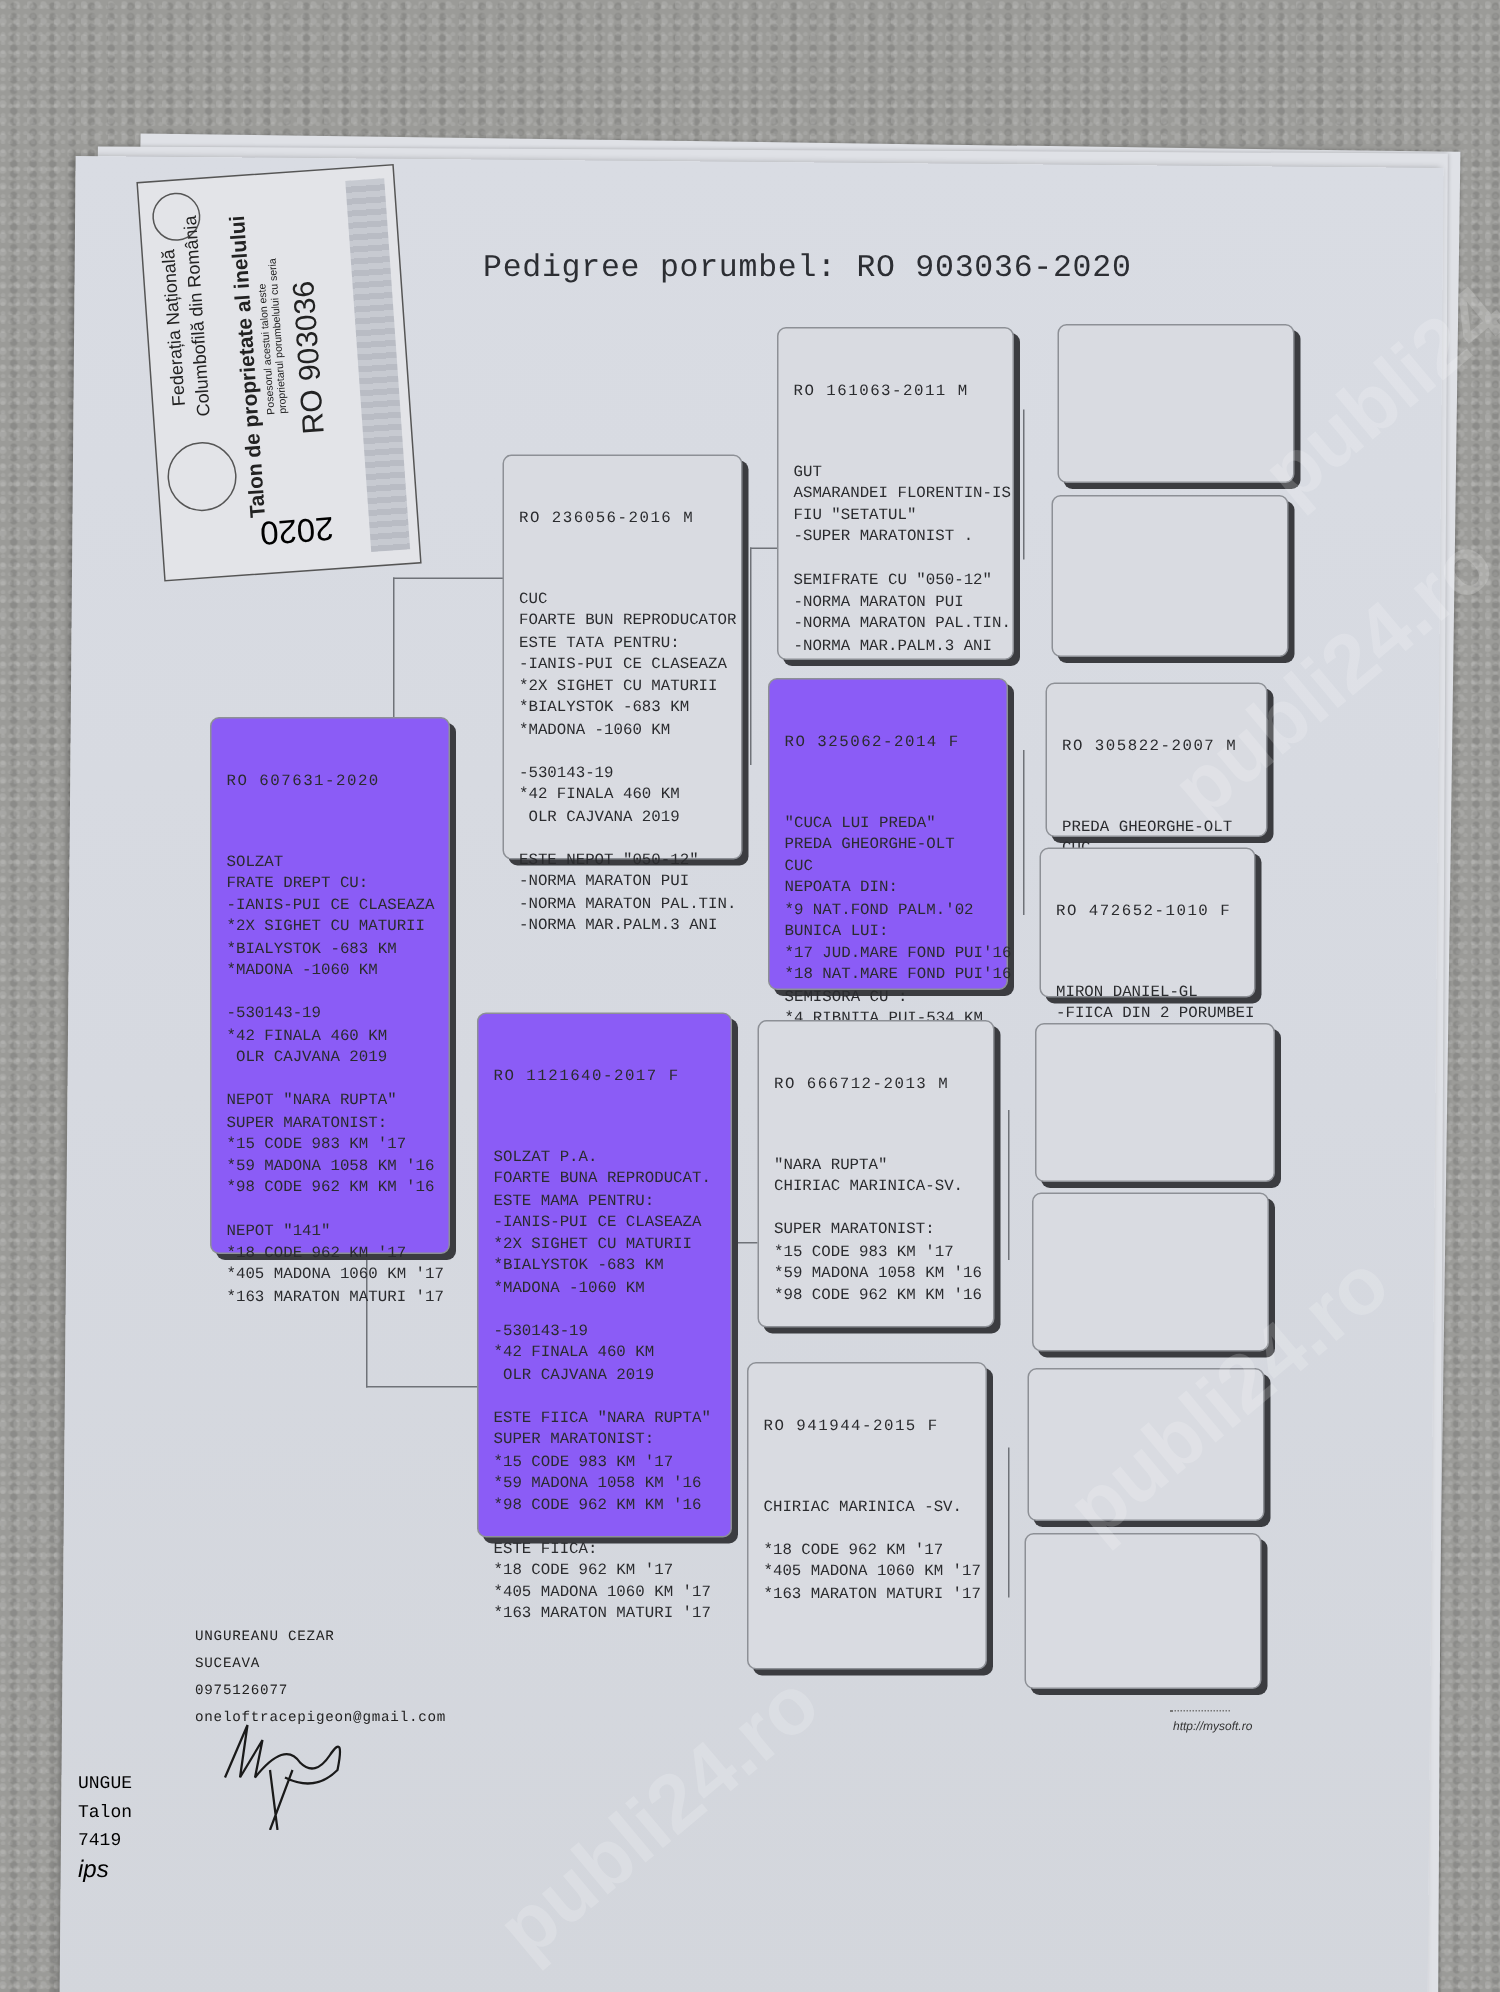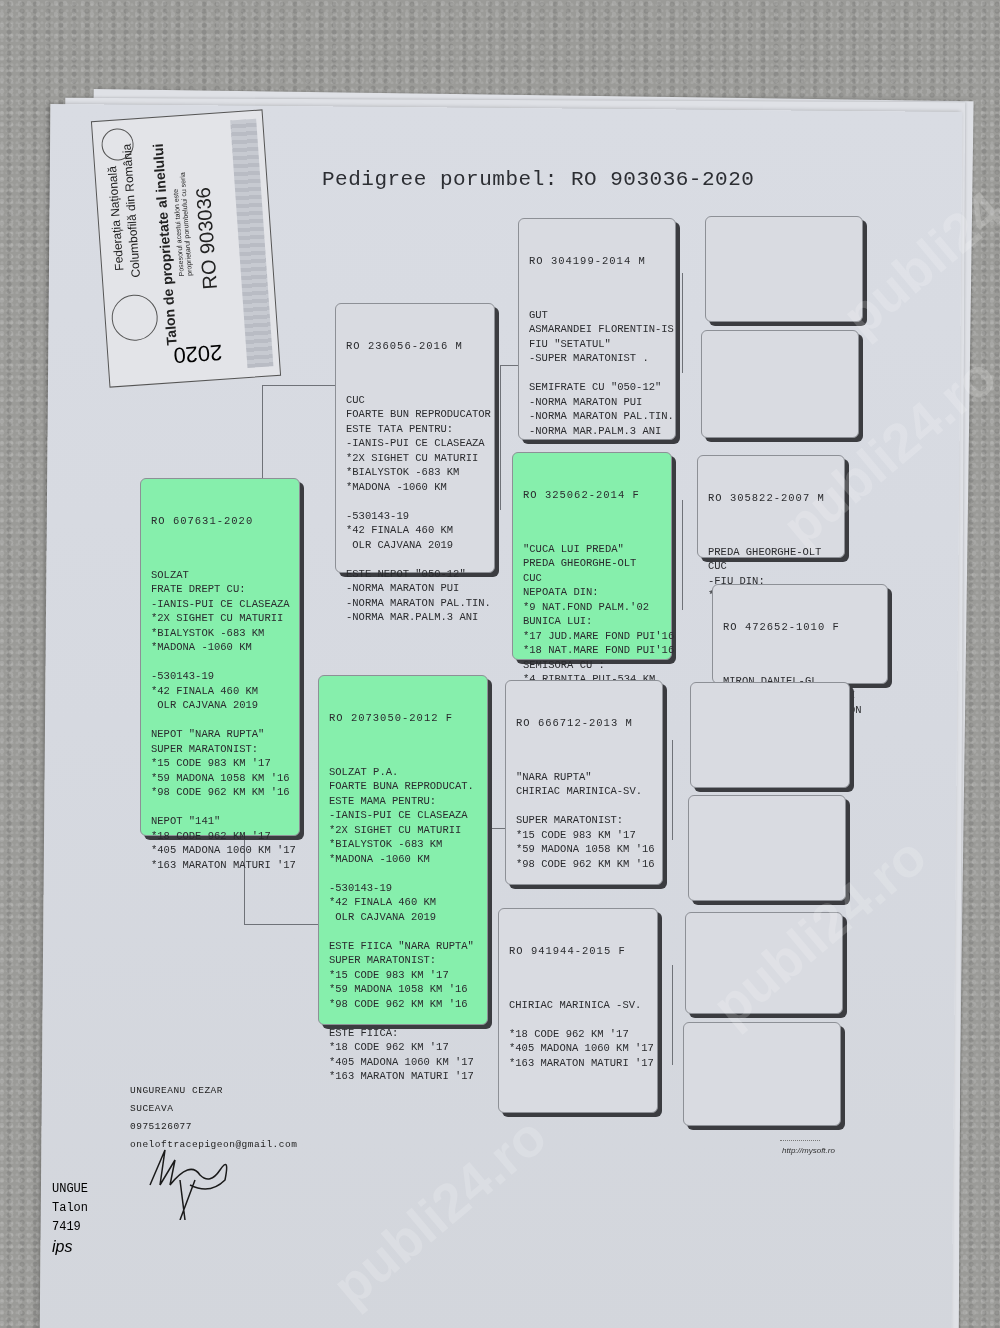--- a/index.html
+++ b/index.html
@@ -27,21 +27,21 @@
     left:322px; top:168px; font-size:21px; color:#2c2e33; letter-spacing:0.5px;
     font-family: "Liberation Mono", monospace;
   }
   .box {
     position:absolute; border:1px solid #8d9096; border-radius:6px;
     box-shadow: 4px 4px 0 #3b3c40;
     font-size:10.5px; line-height:14.5px; color:#2a2b2e;
     padding:6px 10px; box-sizing:border-box; white-space:pre;
     font-family: "Liberation Mono", monospace;
   }
-  .box.gray { background:#86efac; }
+  .box.gray { background:#8b5cf6; }
   .box.light { background:#d9dbe1; }
   .box .ring { margin-bottom:10px; letter-spacing:1px; }
   .line { position:absolute; background:#6f7278; }
   .tag {
     position:absolute; left:100px; top:115px; width:170px; height:265px;
     transform: rotate(-4deg); background:#e3e4e8; border:1px solid #555;
   }
   .tag .vtext {
     position:absolute; transform: rotate(-90deg); transform-origin: left top;
     white-space:nowrap; font-family:"Liberation Sans", sans-serif; color:#222;
@@ -138,21 +138,21 @@
 *42 FINALA 460 KM
  OLR CAJVANA 2019
 
 ESTE NEPOT "050-12"
 -NORMA MARATON PUI
 -NORMA MARATON PAL.TIN.
 -NORMA MAR.PALM.3 ANI</div>
 </div>
 
 <div class="box gray" style="left:318px;top:675px;width:170px;height:350px;">
-  <div class="ring">RO 2073050-2012 F</div>
+  <div class="ring">RO 1121640-2017 F</div>
   <div>SOLZAT P.A.
 FOARTE BUNA REPRODUCAT.
 ESTE MAMA PENTRU:
 -IANIS-PUI CE CLASEAZA
 *2X SIGHET CU MATURII
 *BIALYSTOK -683 KM
 *MADONA -1060 KM
 
 -530143-19
 *42 FINALA 460 KM
@@ -164,21 +164,21 @@
 *59 MADONA 1058 KM '16
 *98 CODE 962 KM KM '16
 
 ESTE FIICA:
 *18 CODE 962 KM '17
 *405 MADONA 1060 KM '17
 *163 MARATON MATURI '17</div>
 </div>
 
 <div class="box light" style="left:518px;top:218px;width:158px;height:222px;">
-  <div class="ring">RO 304199-2014 M</div>
+  <div class="ring">RO 161063-2011 M</div>
   <div>GUT
 ASMARANDEI FLORENTIN-IS
 FIU "SETATUL"
 -SUPER MARATONIST .
 
 SEMIFRATE CU "050-12"
 -NORMA MARATON PUI
 -NORMA MARATON PAL.TIN.
 -NORMA MAR.PALM.3 ANI</div>
 </div>
@@ -221,21 +221,21 @@
 
 <div class="box light" style="left:705px;top:216px;width:158px;height:106px;"></div>
 <div class="box light" style="left:701px;top:330px;width:158px;height:108px;"></div>
 <div class="box light" style="left:697px;top:455px;width:148px;height:103px;">
   <div class="ring">RO 305822-2007 M</div>
   <div>PREDA GHEORGHE-OLT
 CUC
 -FIU DIN:
 *9 NAT.FOND PALM.'02</div>
 </div>
-<div class="box light" style="left:693px;top:584px;width:176px;height:100px;margin-left:19px;">
+<div class="box light" style="left:693px;top:565px;width:144px;height:100px;">
   <div class="ring">RO 472652-1010 F</div>
   <div>MIRON DANIEL-GL
 -FIICA DIN 2 PORUMBEI
 CU NORMA LA AS MARATON
 PALMARES !!!</div>
 </div>
 <div class="box light" style="left:690px;top:682px;width:160px;height:106px;"></div>
 <div class="box light" style="left:688px;top:795px;width:158px;height:106px;"></div>
 <div class="box light" style="left:685px;top:912px;width:158px;height:102px;"></div>
 <div class="box light" style="left:683px;top:1022px;width:158px;height:104px;"></div>

